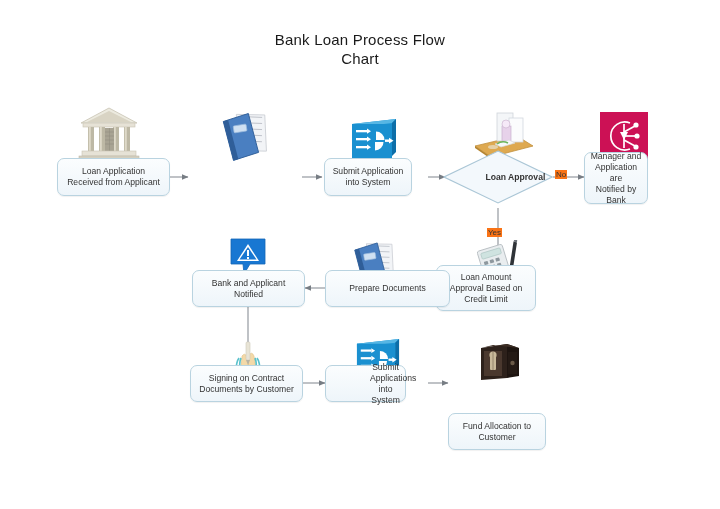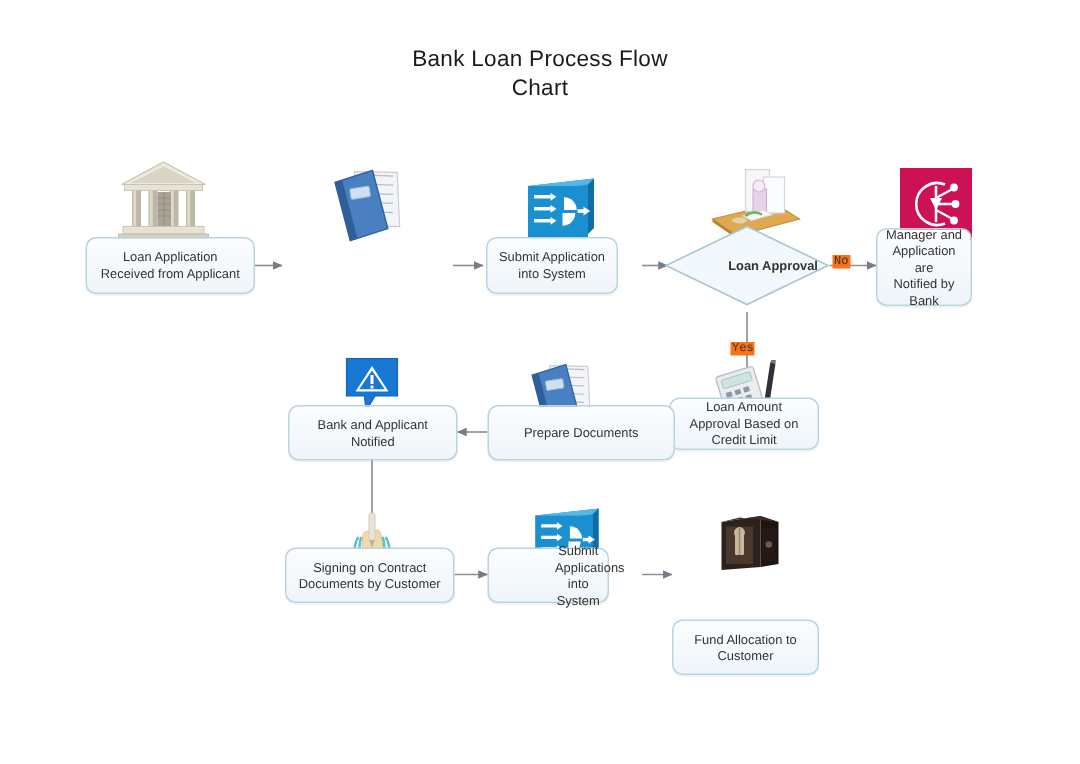--- a/index.html
+++ b/index.html
@@ -81,21 +81,20 @@
   }
 
   
   .edge-label {
     position: absolute;
     font-size: 8px;
     color: #333333;
     background: #f97316;
     padding: 0 1px;
     line-height: 9px;
-    font-family: Liberation Mono, monospace;
   }
 
   
   .icon {
     position: absolute;
     pointer-events: none;
   }
   .icon svg { display: block; }
 </style>
 </head>
@@ -376,21 +375,21 @@
   </div>
 
   <div class="node" style="left:584px; top:152px; width:64px; height:52px;">
     <span class="cap">
       <span>Manager and</span><br>
       <span>Application are</span><br>
       <span>Notified by Bank</span>
     </span>
   </div>
 
-  <div class="node" style="left:446px; top:265px; width:100px; height:35px;">
+  <div class="node" style="left:436px; top:265px; width:100px; height:46px;">
     <span class="cap">
       <span>Loan Amount</span><br>
       <span>Approval Based on</span><br>
       <span>Credit Limit</span>
     </span>
   </div>
 
   <div class="node" style="left:325px; top:270px; width:125px; height:37px;">
     <span class="cap">Prepare Documents</span>
   </div>

